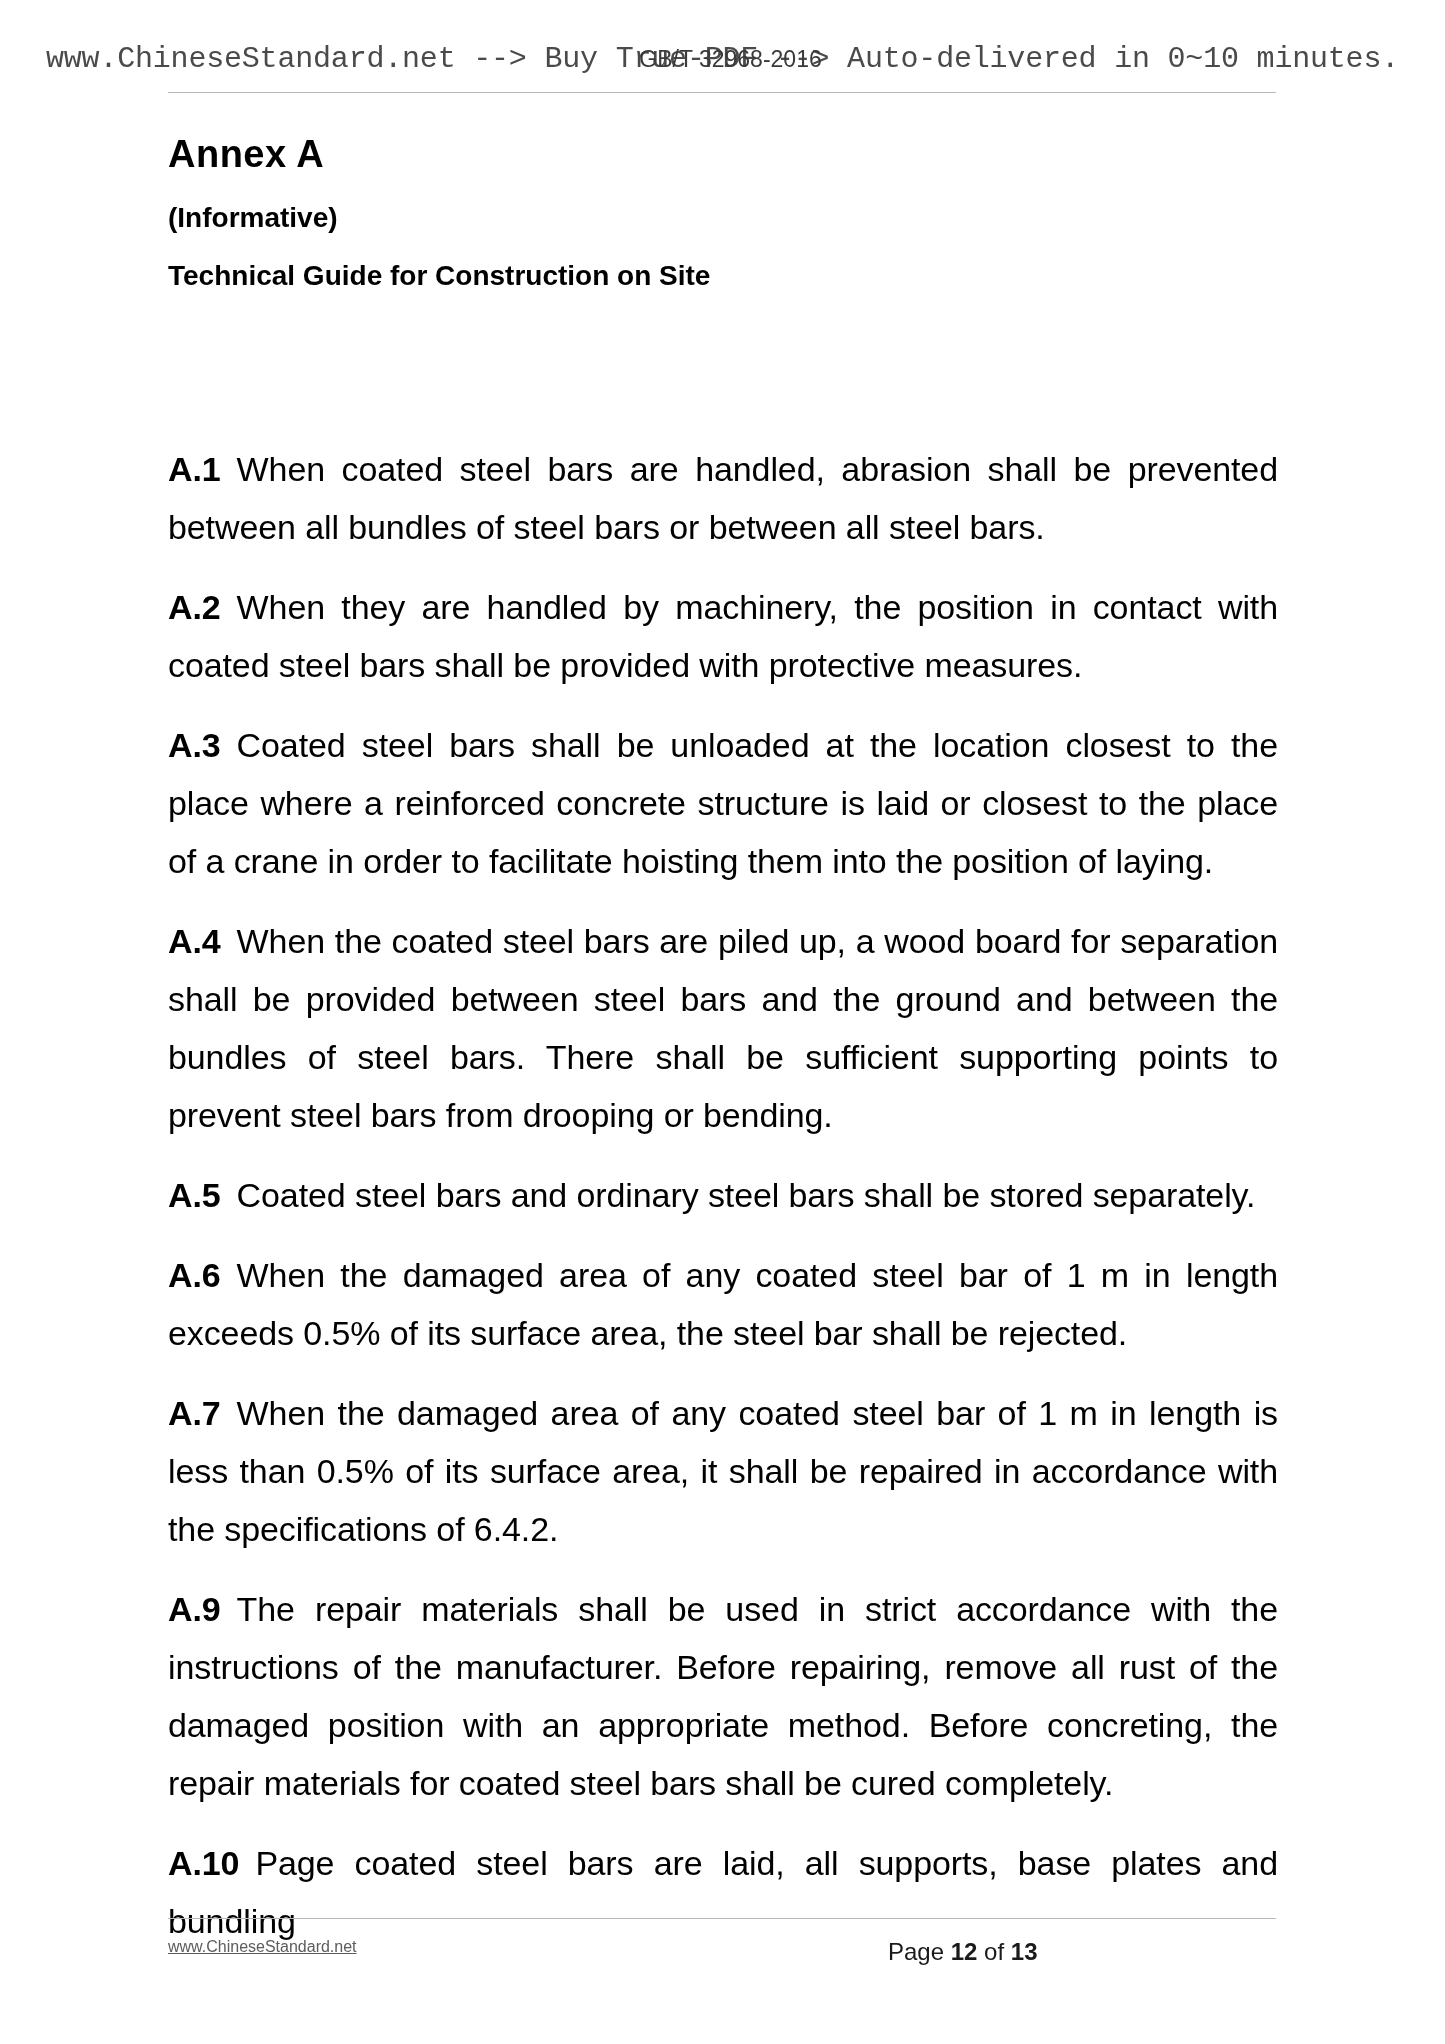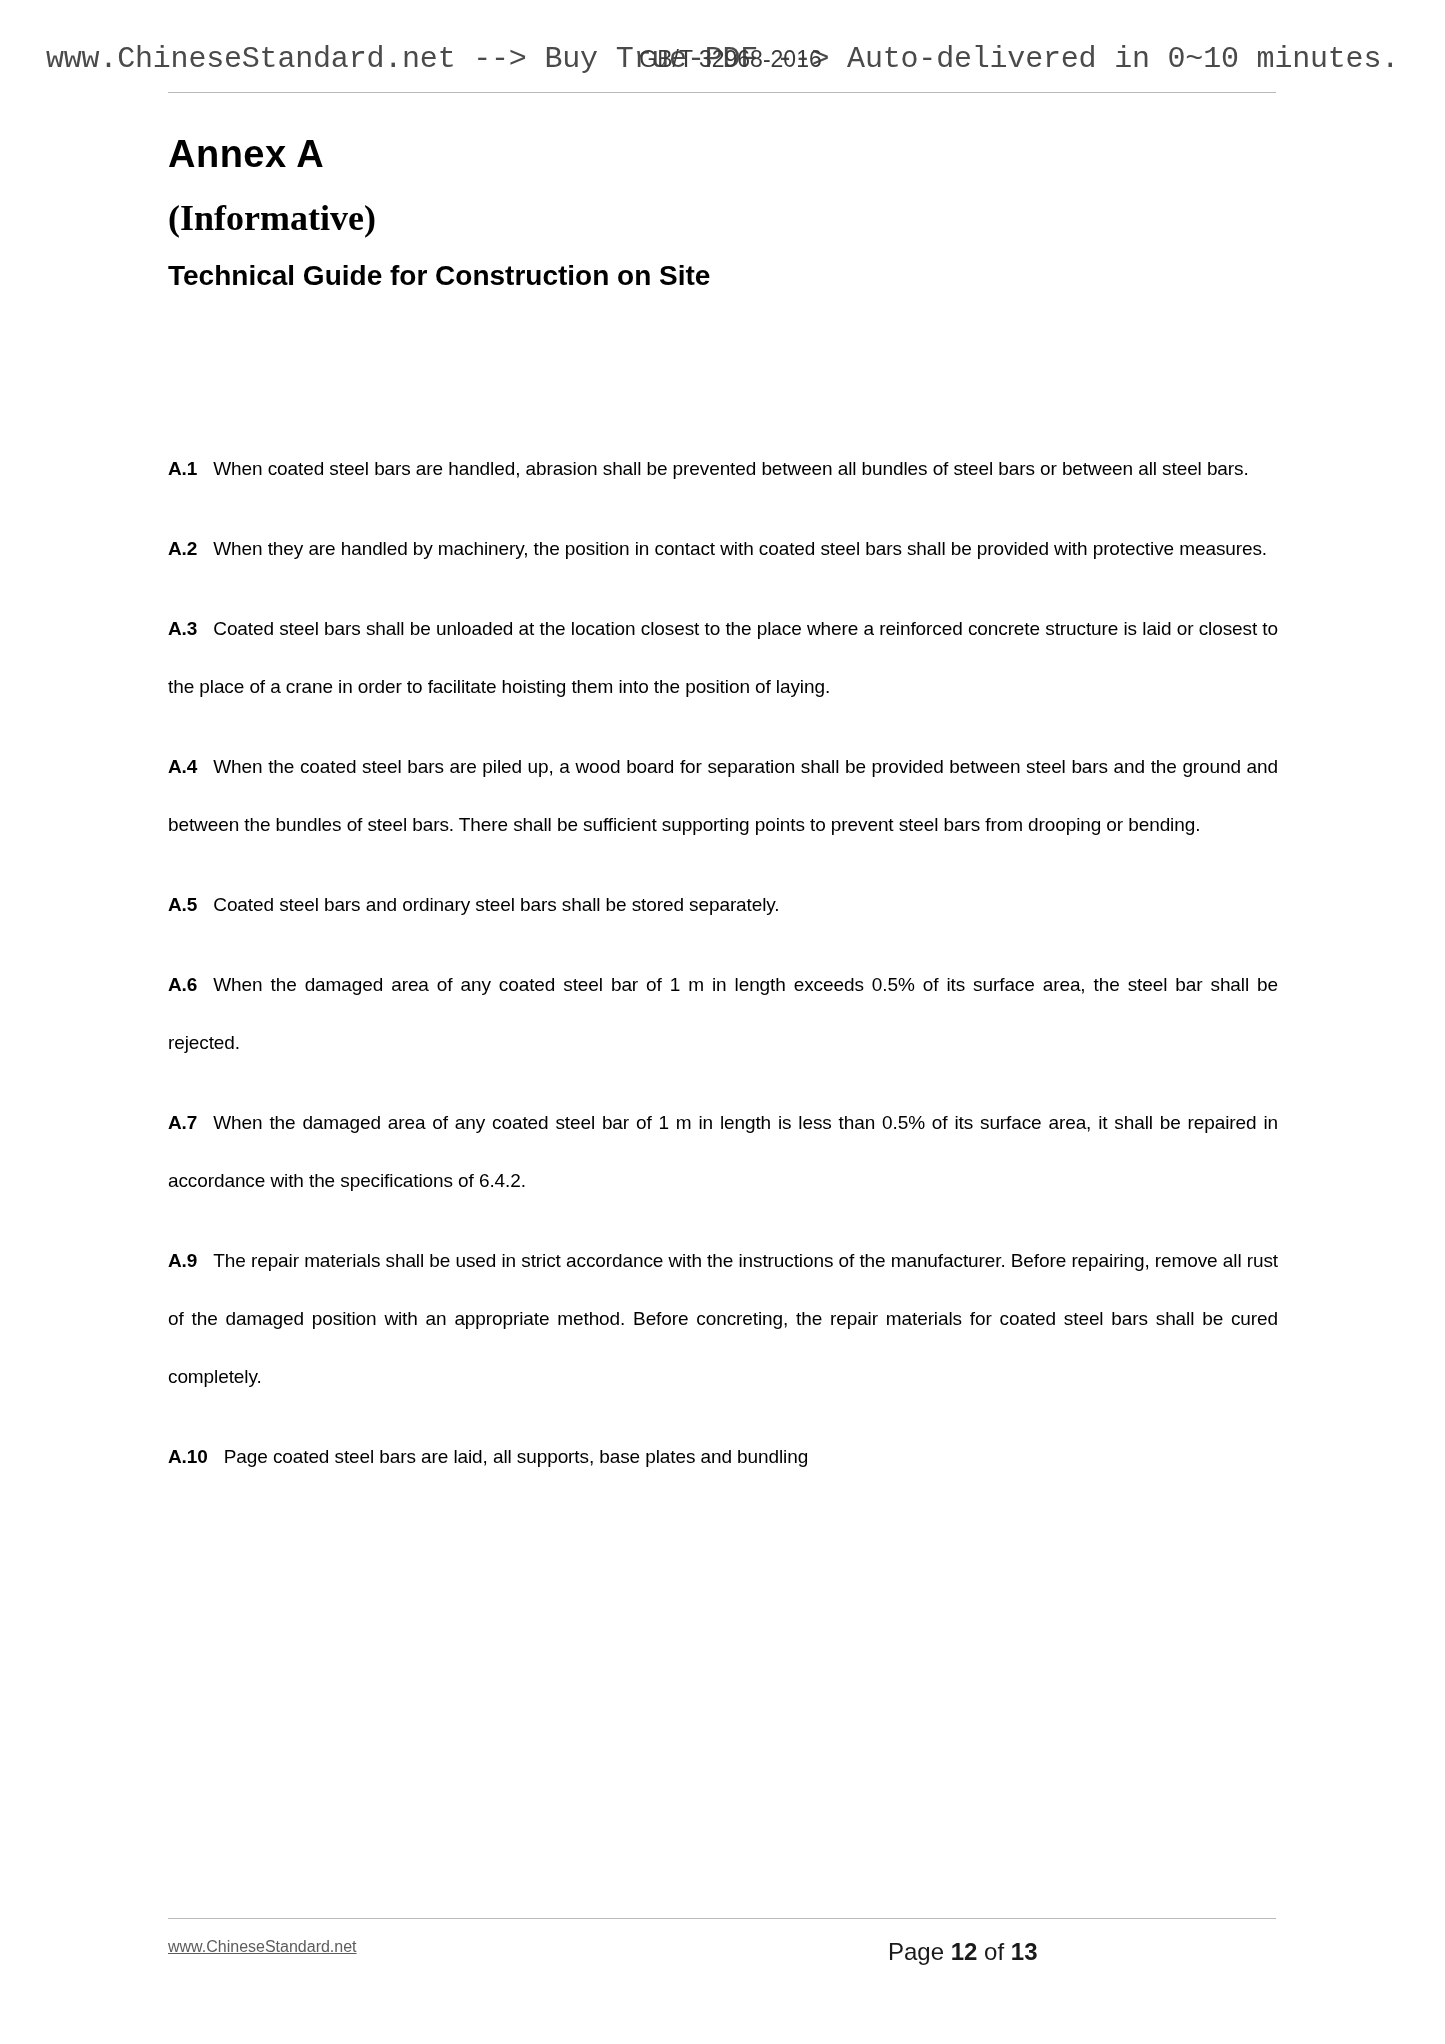--- a/index.html
+++ b/index.html
@@ -72,23 +72,23 @@
   .title-annex {
     font-family: "Liberation Sans", sans-serif;
     font-weight: bold;
     font-size: 38px;
     letter-spacing: 0.5px;
     margin: 0;
     padding: 0;
     line-height: 52px;
   }
   .title-informative {
-    font-family: Liberation Serif, serif;
-    font-weight: bold;
-    font-size: 36px;
+    font-family: Liberation Sans, sans-serif;
+    font-weight: bold;
+    font-size: 28px;
     margin: 0;
     padding: 0;
     line-height: 44px;
     margin-top: 16px;
   }
   .title-guide {
     font-family: "Liberation Sans", sans-serif;
     font-weight: bold;
     font-size: 28px;
     margin: 0;
@@ -99,21 +99,21 @@
 
   
   .body-zone {
     position: absolute;
     top: 440px;
     left: 168px;
     width: 1110px;
   }
   .para {
     font-family: "Liberation Sans", sans-serif;
-    font-size: 19px;
+    font-size: 34px;
     line-height: 58px;
     text-align: justify;
     text-justify: inter-word;
     margin: 0 0 22px 0;
     color: #000000;
     letter-spacing: -0.1px;
   }
   .para:last-child {
     margin-bottom: 0;
   }

